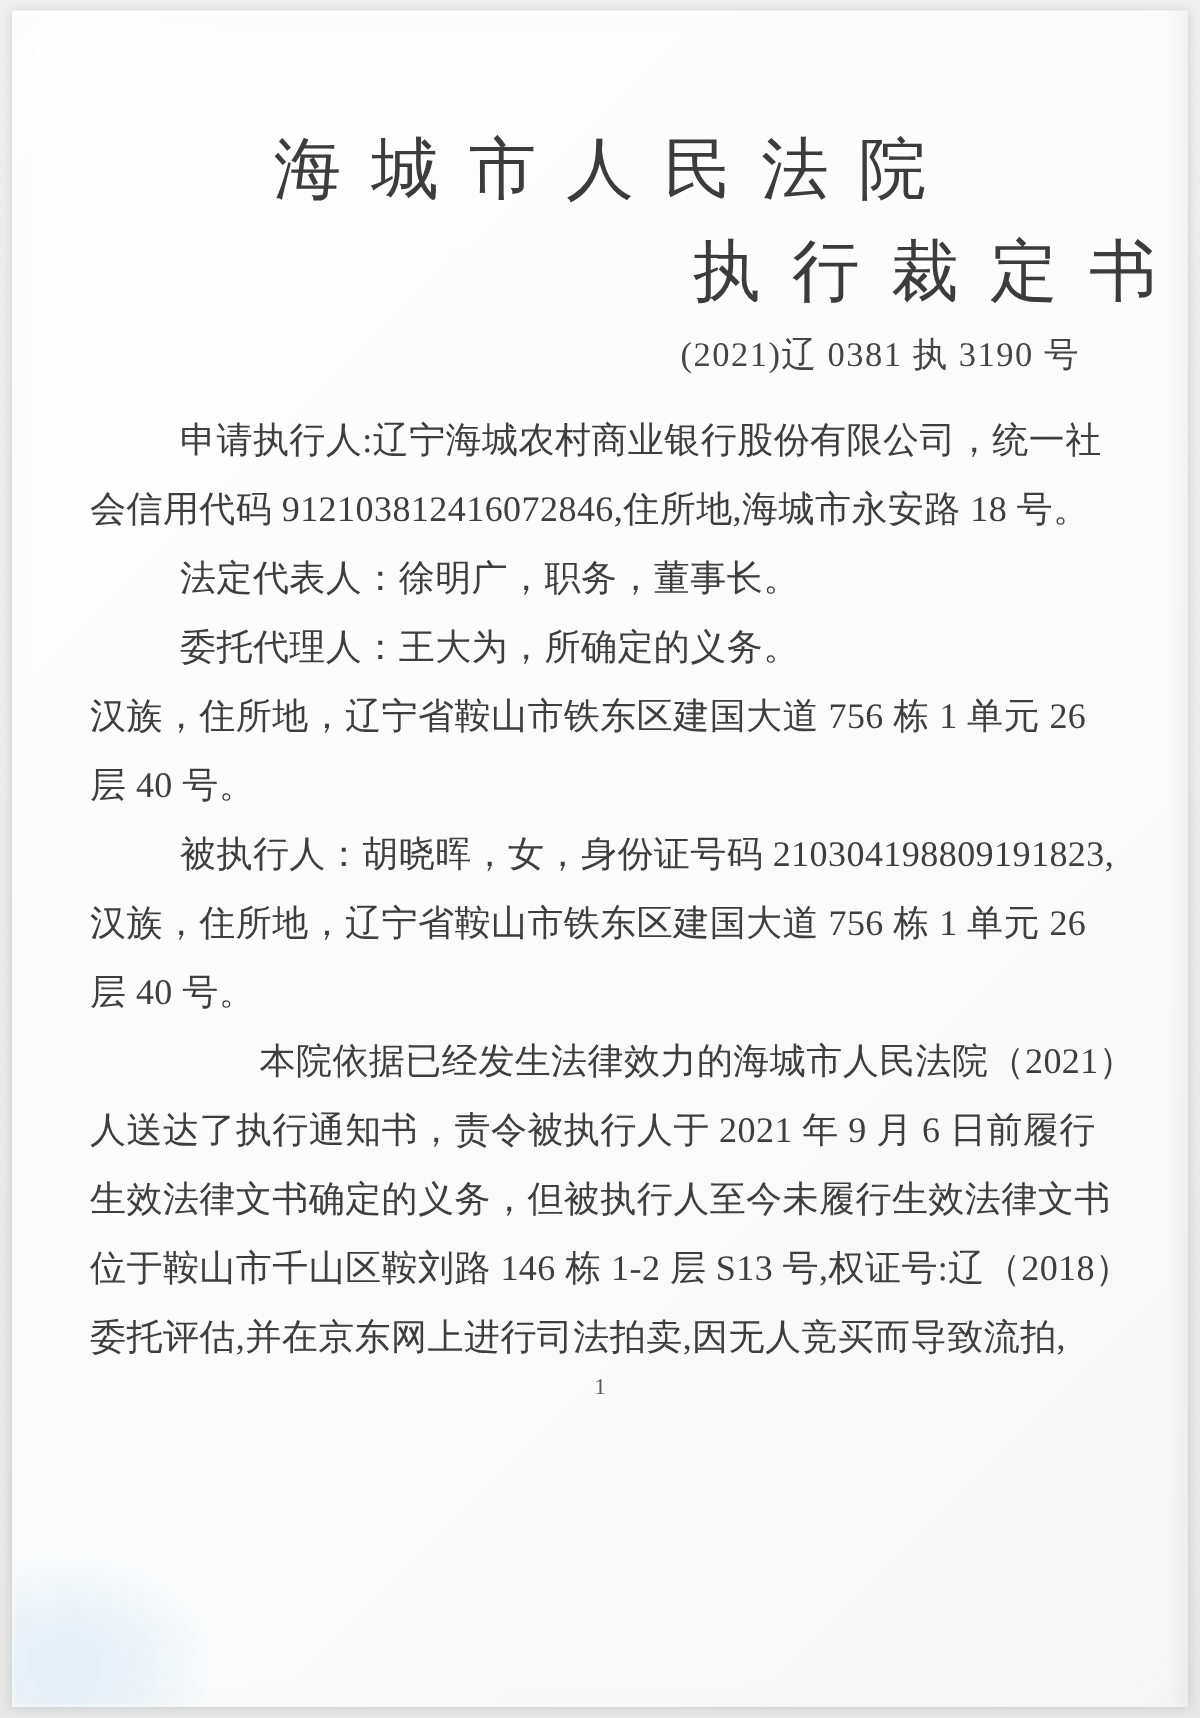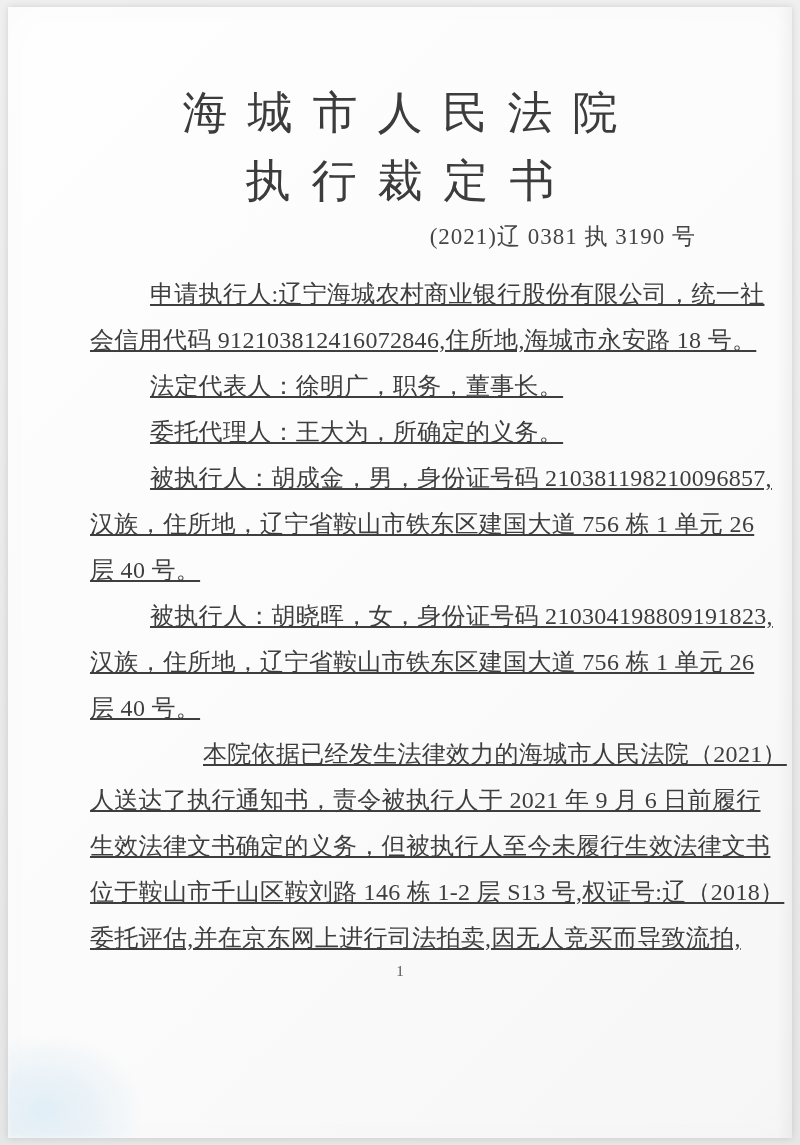--- a/index.html
+++ b/index.html
@@ -35,43 +35,42 @@
     font-size: 45px;
     line-height: 52px;
     letter-spacing: 20px;
     padding-left: 20px; 
     color: #3c3c3c;
     font-weight: 500;
     white-space: nowrap;
   }
   .doc-type {
     margin-top: 16px;
-    text-align: center;
+    text-align: right;
     font-size: 45px;
     line-height: 52px;
     letter-spacing: 21px;
     padding-left: 21px;
     color: #3c3c3c;
     font-weight: 500;
     white-space: nowrap;
   }
   .case-number {
     margin-top: 14px;
-    padding-right: 96px;
+    padding-right: 72px;
     text-align: right;
     font-size: 23px;
     line-height: 32px;
     color: #454545;
     letter-spacing: 1px;
   }
   .doc-body {
-    margin: 18px 60px 0 82px;
+    margin: 18px 60px 0 52px;
     font-size: 24px;
     color: #3e3e3e;
-    text-decoration: underline;
   }
   .line {
     line-height: 46px;
     white-space: nowrap;
     letter-spacing: 0.3px;
   }
   .indent-para { padding-left: 60px; }
   .indent-deep { padding-left: 113px; }
   .page-number {
     margin-top: 2px;
@@ -107,21 +106,20 @@
 
     <div class="court-name">海城市人民法院</div>
     <div class="doc-type">执行裁定书</div>
     <div class="case-number">(2021)辽 0381 执 3190 号</div>
 
     <div class="doc-body">
       <div class="line indent-para">申请执行人:辽宁海城农村商业银行股份有限公司，统一社</div>
       <div class="line">会信用代码 912103812416072846,住所地,海城市永安路 18 号。</div>
       <div class="line indent-para">法定代表人：徐明广，职务，董事长。</div>
       <div class="line indent-para">委托代理人：王大为，所确定的义务。</div>
-      <div class="line indent-para">被执行人：胡成金，男，身份证号码 210381198210096857,</div>
       <div class="line">汉族，住所地，辽宁省鞍山市铁东区建国大道 756 栋 1 单元 26</div>
       <div class="line">层 40 号。</div>
       <div class="line indent-para">被执行人：胡晓晖，女，身份证号码 210304198809191823,</div>
       <div class="line">汉族，住所地，辽宁省鞍山市铁东区建国大道 756 栋 1 单元 26</div>
       <div class="line">层 40 号。</div>
       <div class="line indent-deep">本院依据已经发生法律效力的海城市人民法院（2021）</div>
       <div class="line">人送达了执行通知书，责令被执行人于 2021 年 9 月 6 日前履行</div>
       <div class="line">生效法律文书确定的义务，但被执行人至今未履行生效法律文书</div>
       <div class="line">位于鞍山市千山区鞍刘路 146 栋 1-2 层 S13 号,权证号:辽（2018）</div>
       <div class="line">委托评估,并在京东网上进行司法拍卖,因无人竞买而导致流拍,</div>

